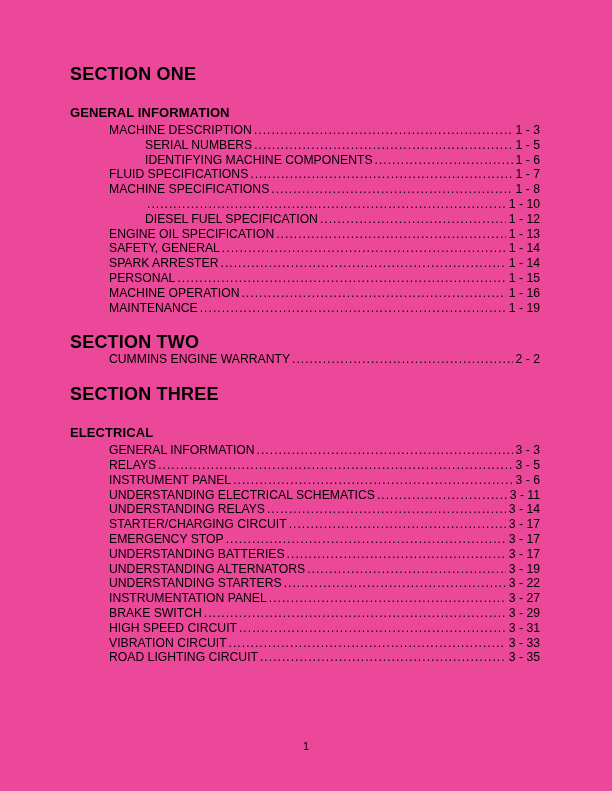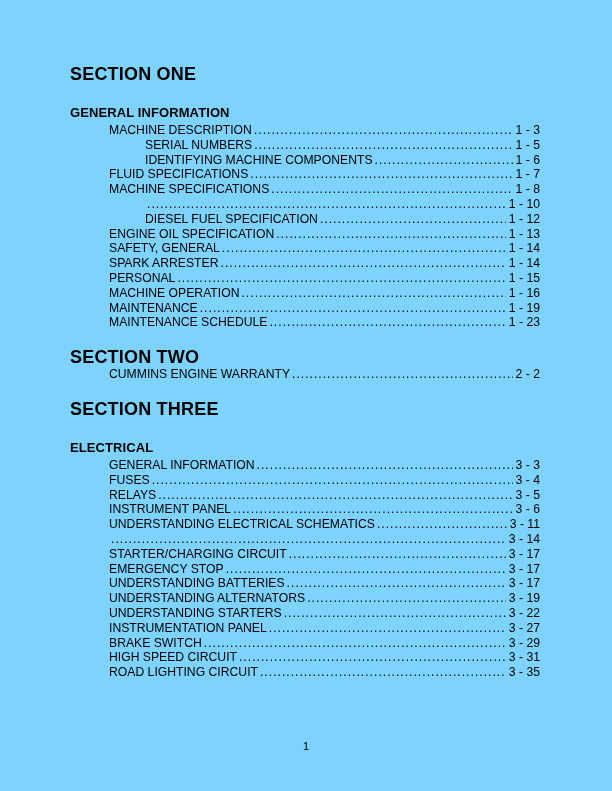--- a/index.html
+++ b/index.html
@@ -6,21 +6,21 @@
   body {
     width: 612px; height: 791px;
     background: #ffffff;
     font-family: "Liberation Sans", sans-serif;
     color: #000000;
     position: relative;
     overflow: hidden;
   }
   .page {
     position: absolute; inset: 0;
-    background: #7dd3fc;
+    background: #ec4899;
   }
   .toc {
     position: absolute;
     left: 70px; top: 64px;
     width: 470px;
   }
   .toc-section { margin: 0; }
   .toc-section + .toc-section { margin-top: 17px; }
   .section-title {
     font-size: 18px;
@@ -146,25 +146,20 @@
     <span class="toc-leader"></span>
     <span class="toc-page">1 - 16</span>
   </div>
 
   <div class="toc-row level-1">
     <span class="toc-label">MAINTENANCE</span>
     <span class="toc-leader"></span>
     <span class="toc-page">1 - 19</span>
   </div>
 
-  <div class="toc-row level-1">
-    <span class="toc-label">MAINTENANCE SCHEDULE</span>
-    <span class="toc-leader"></span>
-    <span class="toc-page">1 - 23</span>
-  </div>
 </div>
   </section>
 
   <section class="toc-section">
     <h1 class="section-title">SECTION TWO</h1>
     <div class="entries">
   <div class="toc-row level-1">
     <span class="toc-label">CUMMINS ENGINE WARRANTY</span>
     <span class="toc-leader"></span>
     <span class="toc-page">2 - 2</span>
@@ -175,45 +170,41 @@
   <section class="toc-section">
     <h1 class="section-title">SECTION THREE</h1>
     <h2 class="section-subtitle">ELECTRICAL</h2>
     <div class="entries">
   <div class="toc-row level-1">
     <span class="toc-label">GENERAL INFORMATION</span>
     <span class="toc-leader"></span>
     <span class="toc-page">3 - 3</span>
   </div>
 
-  <div class="toc-row level-1">
-    <span class="toc-label">FUSES</span>
-    <span class="toc-leader"></span>
-    <span class="toc-page">3 - 4</span>
-  </div>
 
   <div class="toc-row level-1">
     <span class="toc-label">RELAYS</span>
     <span class="toc-leader"></span>
     <span class="toc-page">3 - 5</span>
   </div>
 
   <div class="toc-row level-1">
     <span class="toc-label">INSTRUMENT PANEL</span>
     <span class="toc-leader"></span>
     <span class="toc-page">3 - 6</span>
   </div>
 
   <div class="toc-row level-1">
     <span class="toc-label">UNDERSTANDING ELECTRICAL SCHEMATICS</span>
     <span class="toc-leader"></span>
     <span class="toc-page">3 - 11</span>
   </div>
 
   <div class="toc-row level-1">
+    <span class="toc-label">UNDERSTANDING RELAYS</span>
     <span class="toc-leader"></span>
     <span class="toc-page">3 - 14</span>
   </div>
 
   <div class="toc-row level-1">
     <span class="toc-label">STARTER/CHARGING CIRCUIT</span>
     <span class="toc-leader"></span>
     <span class="toc-page">3 - 17</span>
   </div>
 
@@ -252,20 +243,25 @@
     <span class="toc-leader"></span>
     <span class="toc-page">3 - 29</span>
   </div>
 
   <div class="toc-row level-1">
     <span class="toc-label">HIGH SPEED CIRCUIT</span>
     <span class="toc-leader"></span>
     <span class="toc-page">3 - 31</span>
   </div>
 
+  <div class="toc-row level-1">
+    <span class="toc-label">VIBRATION CIRCUIT</span>
+    <span class="toc-leader"></span>
+    <span class="toc-page">3 - 33</span>
+  </div>
 
   <div class="toc-row level-1">
     <span class="toc-label">ROAD LIGHTING CIRCUIT</span>
     <span class="toc-leader"></span>
     <span class="toc-page">3 - 35</span>
   </div>
 </div>
   </section>
 </main>
   <footer class="page-footer">

